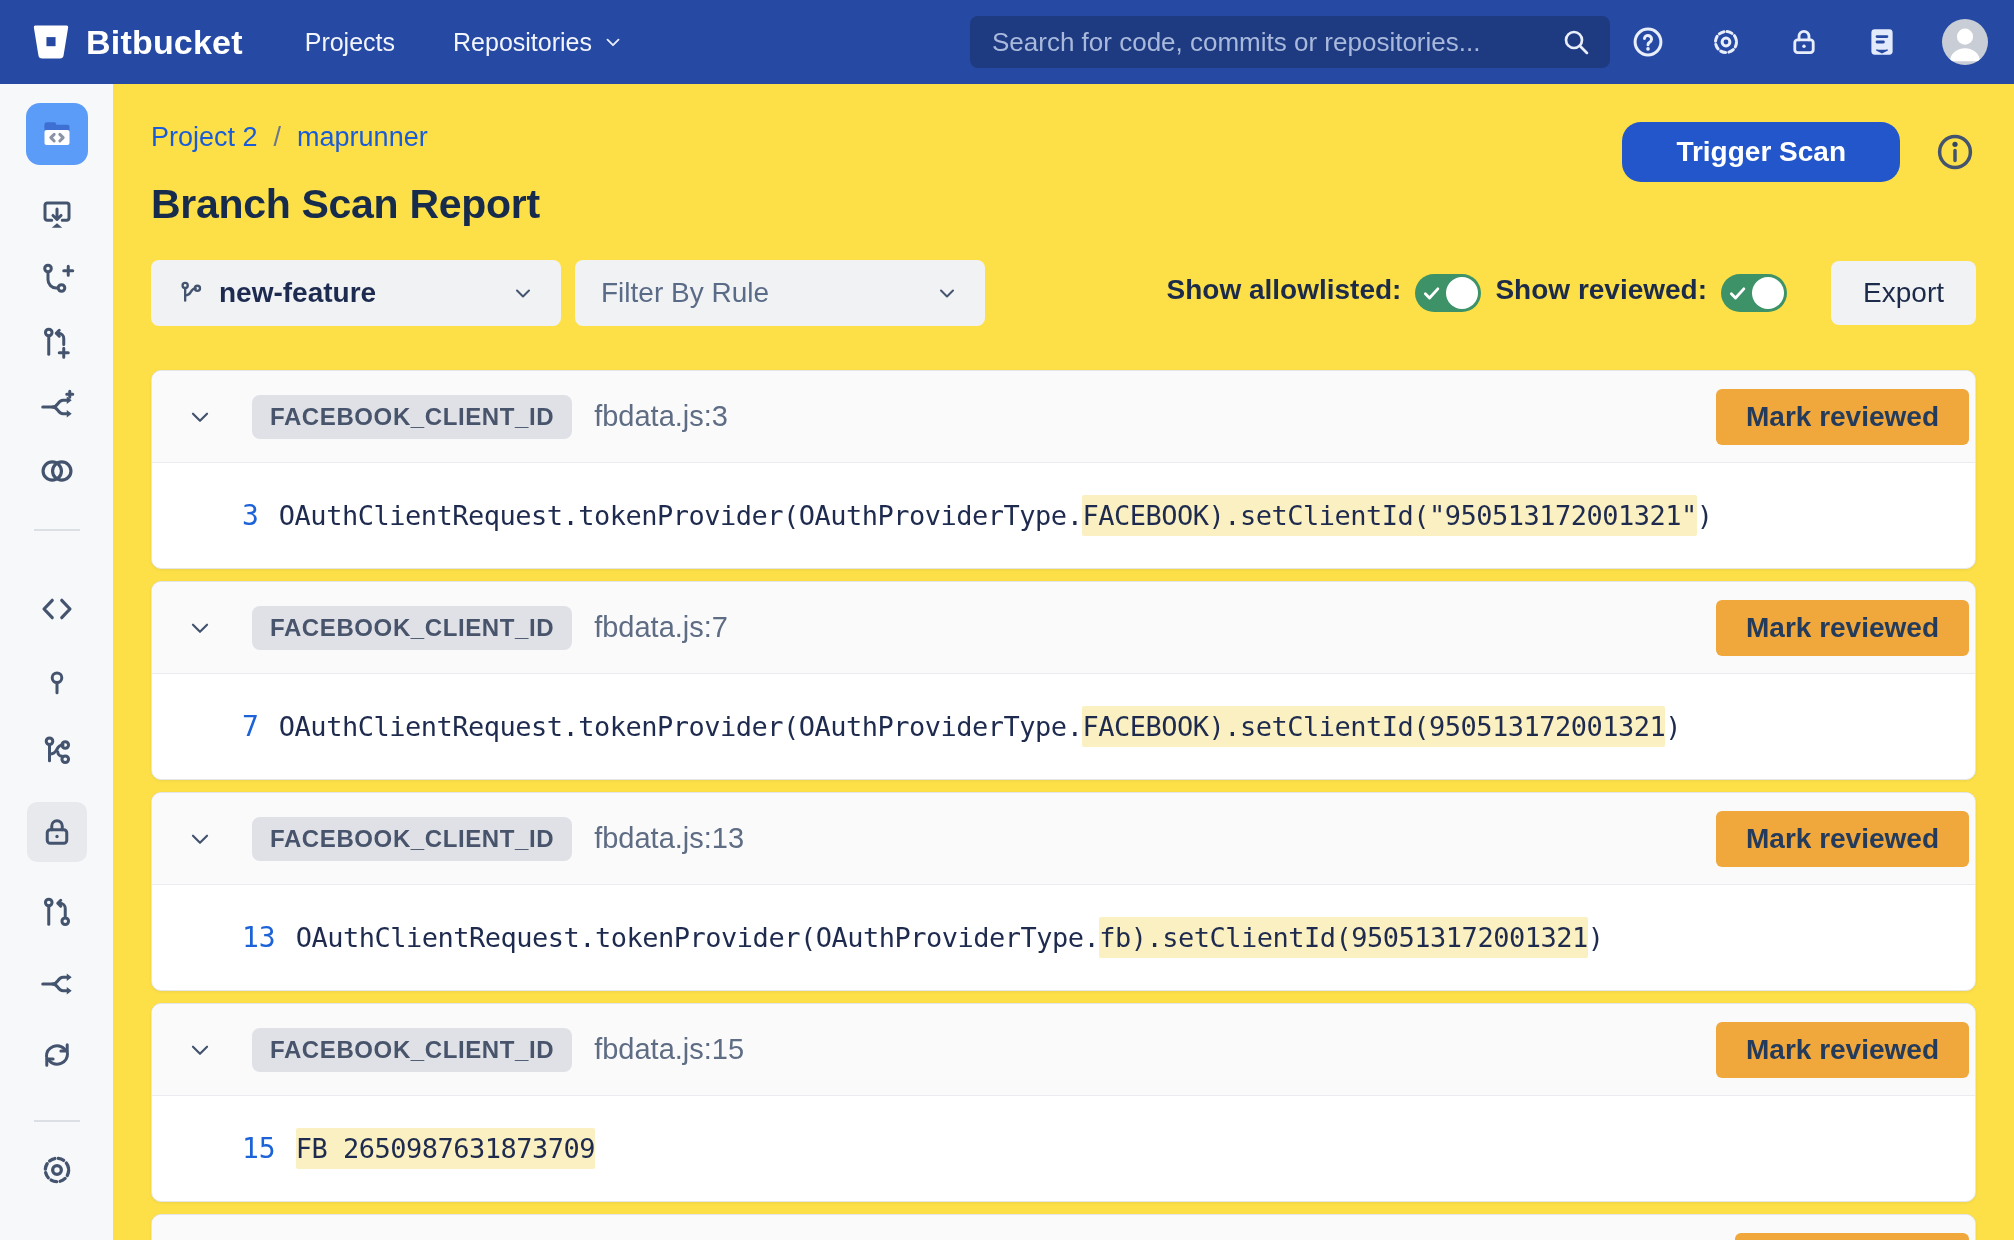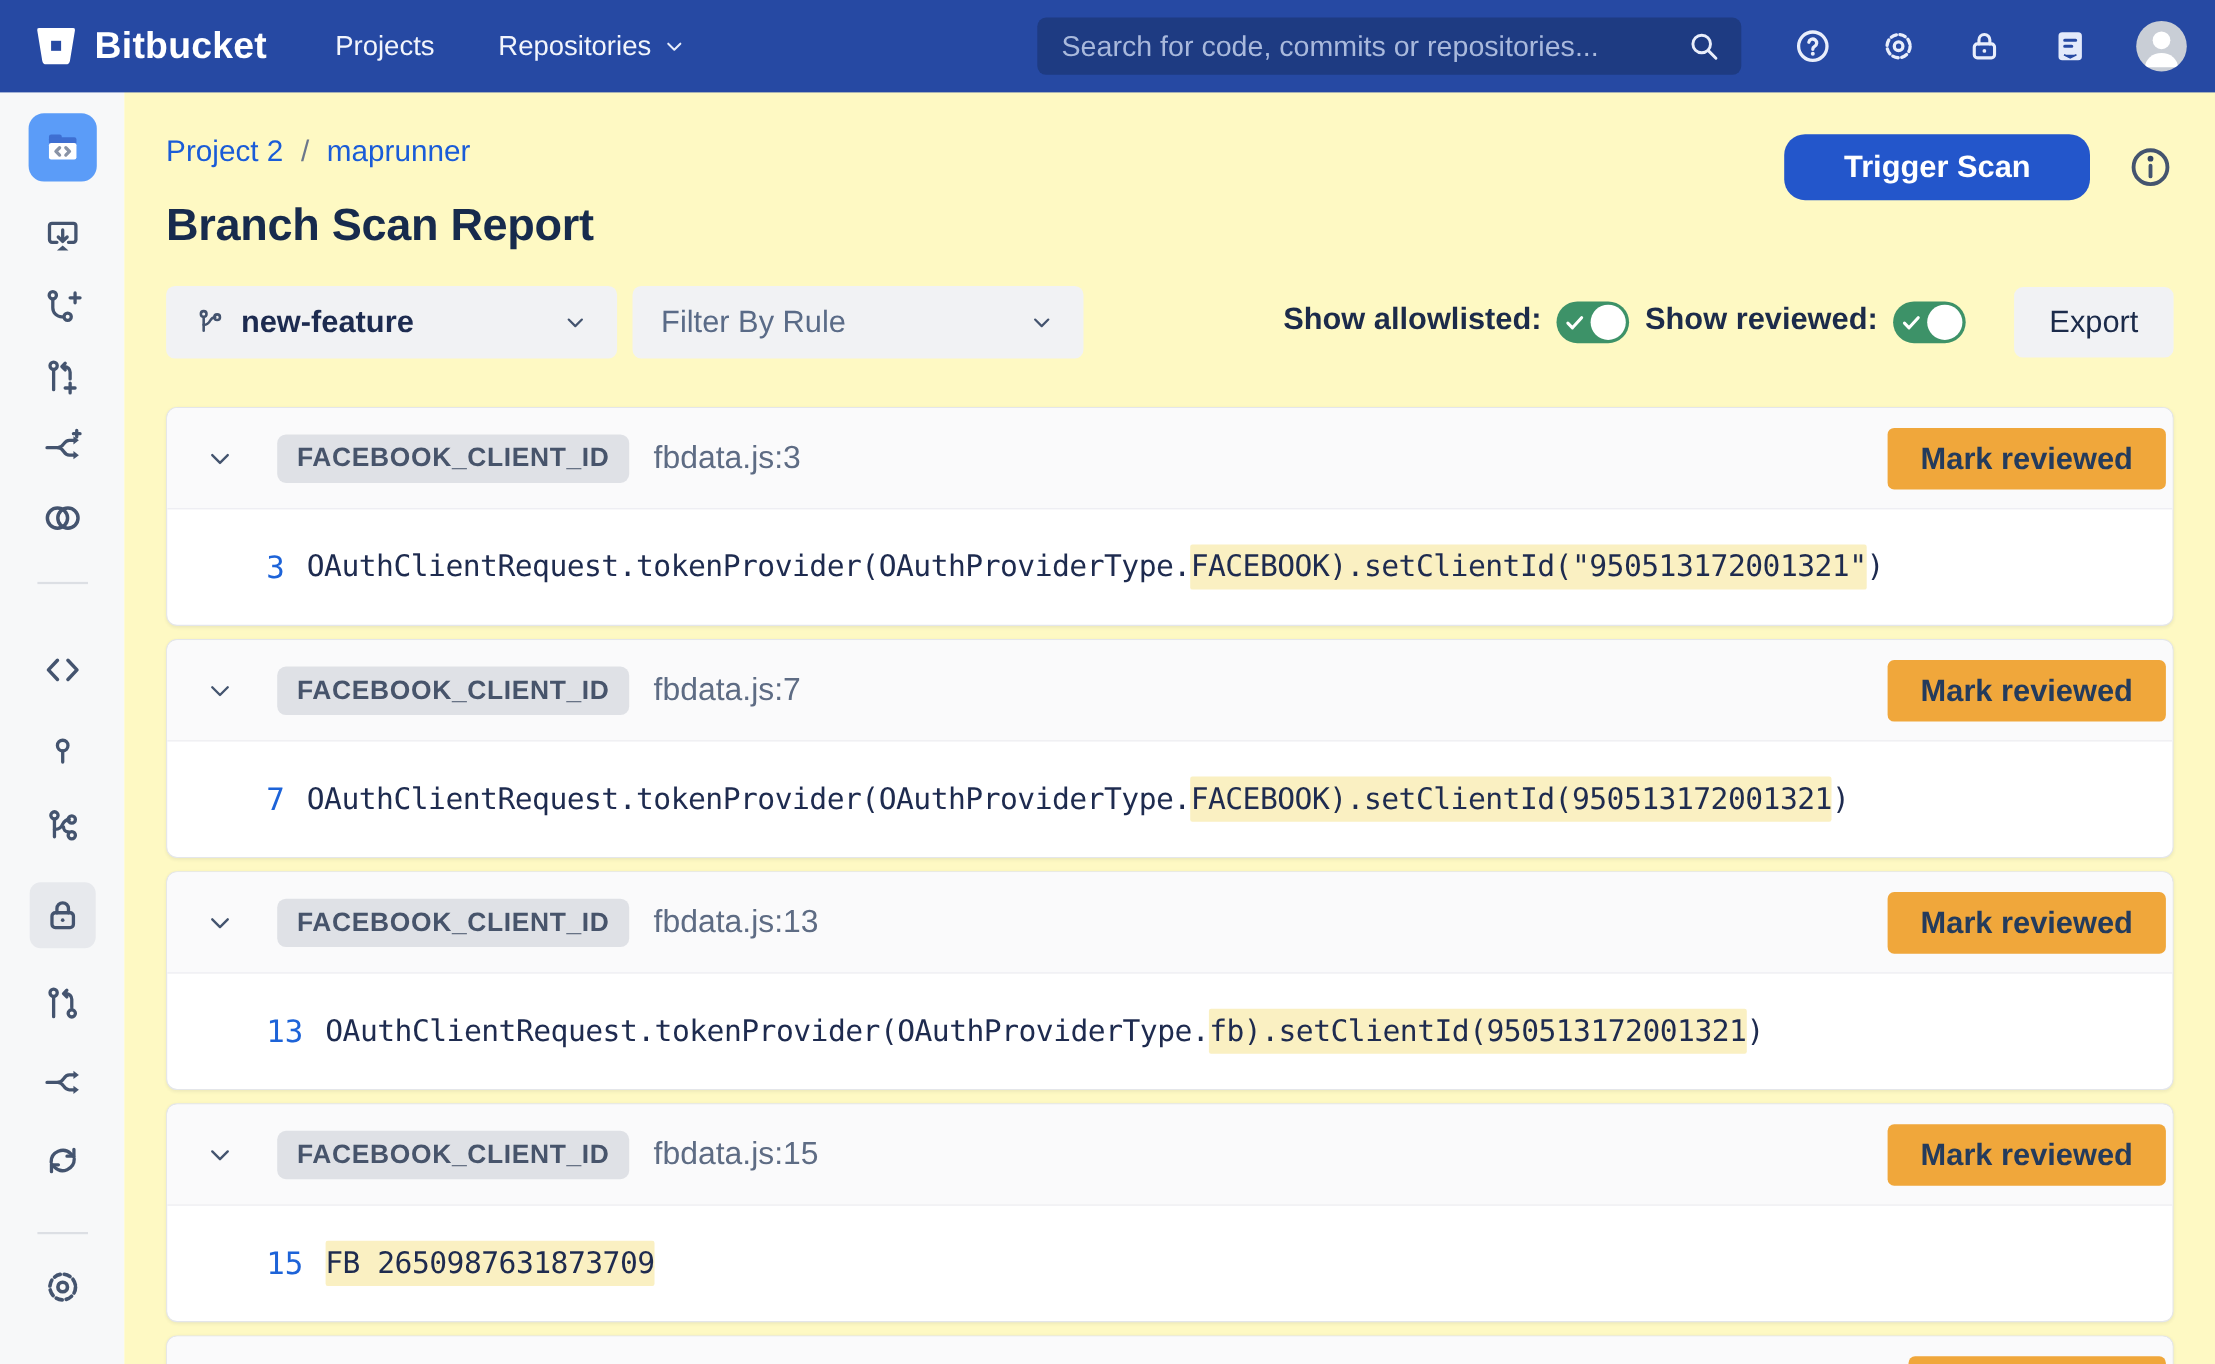--- a/index.html
+++ b/index.html
@@ -7,21 +7,21 @@
     font-family:"Liberation Sans", sans-serif; }
 
   
   .topnav { position:absolute; top:0; left:0; width:2014px; height:84px;
     background:#2649A3; display:flex; align-items:center; padding:0 26px 0 30px; z-index:5; }
   .brand { display:flex; align-items:center; gap:14px; margin-right:62px; cursor:pointer; }
   .brand-name { color:#fff; font-size:34px; font-weight:700; letter-spacing:.2px; }
   .nav-link { color:#F2F5FC; font-size:25px; font-weight:500; margin-right:58px;
     display:flex; align-items:center; gap:10px; cursor:pointer; }
   .searchbox { margin-left:auto; width:640px; height:52px; background:#1E3B82;
-    border-radius:8px; display:flex; align-items:center; padding:0 18px 0 22px; margin-right:47px; }
+    border-radius:8px; display:flex; align-items:center; padding:0 18px 0 22px; margin-right:20px; }
   .searchbox input { flex:1; background:transparent; border:none; outline:none;
     color:#E9EEFB; font-size:26px; font-family:"Liberation Sans",sans-serif; }
   .searchbox input::placeholder { color:#A9B9DC; }
   .nav-icons { display:flex; align-items:center; gap:42px; }
   .nav-icon { width:36px; height:36px; display:flex; align-items:center; justify-content:center; cursor:pointer; }
   .avatar { width:46px; height:46px; border-radius:50%; background:#C9CED6; overflow:hidden;
     display:flex; align-items:center; justify-content:center; cursor:pointer; }
 
   svg { display:block; }
   .icn  { stroke:#44546F; fill:none; stroke-width:2; stroke-linecap:round; stroke-linejoin:round; }
@@ -35,21 +35,21 @@
   .tile-active { width:62px; height:62px; border-radius:14px; background:#5B9CF8;
     display:flex; align-items:center; justify-content:center; margin-bottom:30px; cursor:pointer; flex:none; }
   .grp-top .side-item { margin-bottom:24px; }
   .side-divider { width:46px; height:2px; background:#DCDFE4; margin:14px 0 0 0; flex:none; }
   .side-item.lock-active { width:60px; height:60px; background:#E7E9ED; border-radius:10px; }
   .gap-lg { height:58px; flex:none; }
   .grp-bot .side-item { margin-bottom:31px; }
 
   
   .main { position:absolute; top:80px; left:113px; width:1901px; height:1160px;
-    padding:42px 38px 0 38px; background:#fef9c3; }
+    padding:42px 38px 0 38px; background:#fde047; }
   .page-head { display:flex; align-items:flex-start; }
   .crumbs { display:flex; align-items:center; gap:16px; font-size:27px; font-weight:500; }
   .crumb { color:#1A5CD8; cursor:pointer; }
   .crumb-sep { color:#6B778C; font-weight:400; }
   .page-title { margin-top:28px; font-size:41px; font-weight:700; color:#172B4D; letter-spacing:-.3px; }
   .head-actions { margin-left:auto; display:flex; align-items:center; gap:34px; }
   .btn-primary { background:#2356CB; color:#fff; border:none; border-radius:19px;
     height:60px; padding:0 54px; font-size:28px; font-weight:700; cursor:pointer;
     font-family:"Liberation Sans",sans-serif; }
   .info-btn { width:42px; height:42px; display:flex; align-items:center; justify-content:center; cursor:pointer; }

